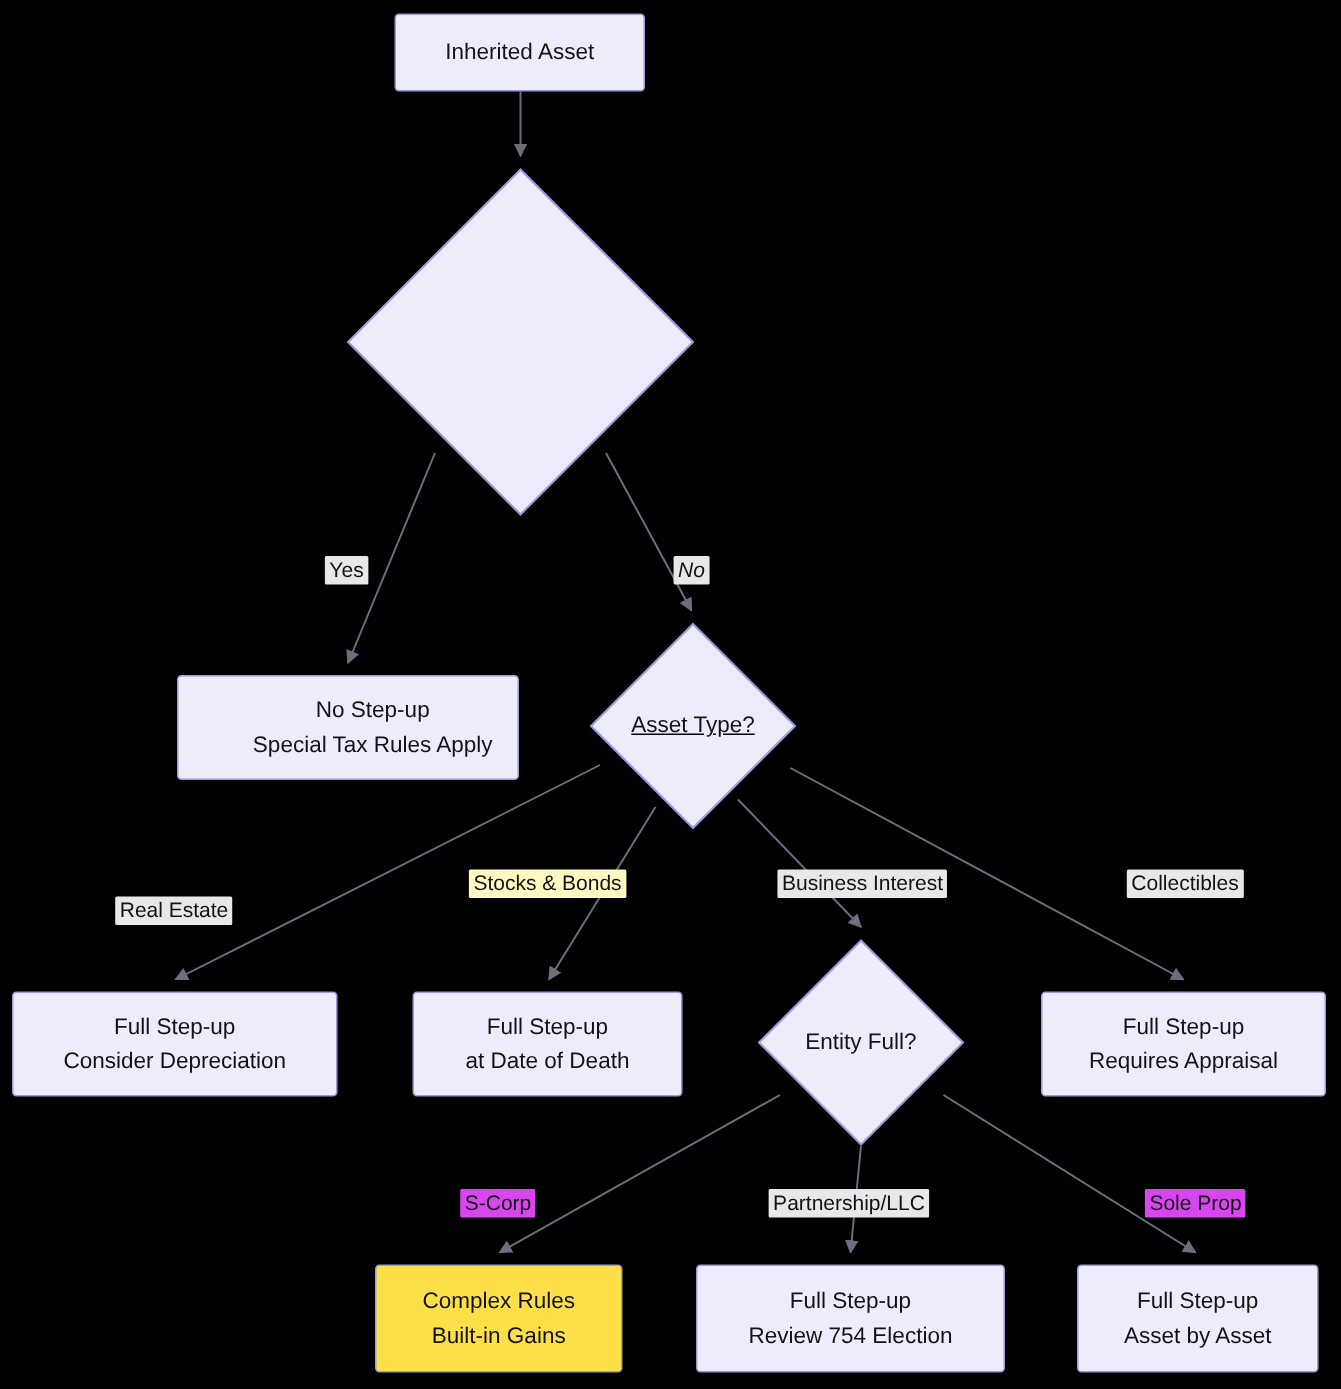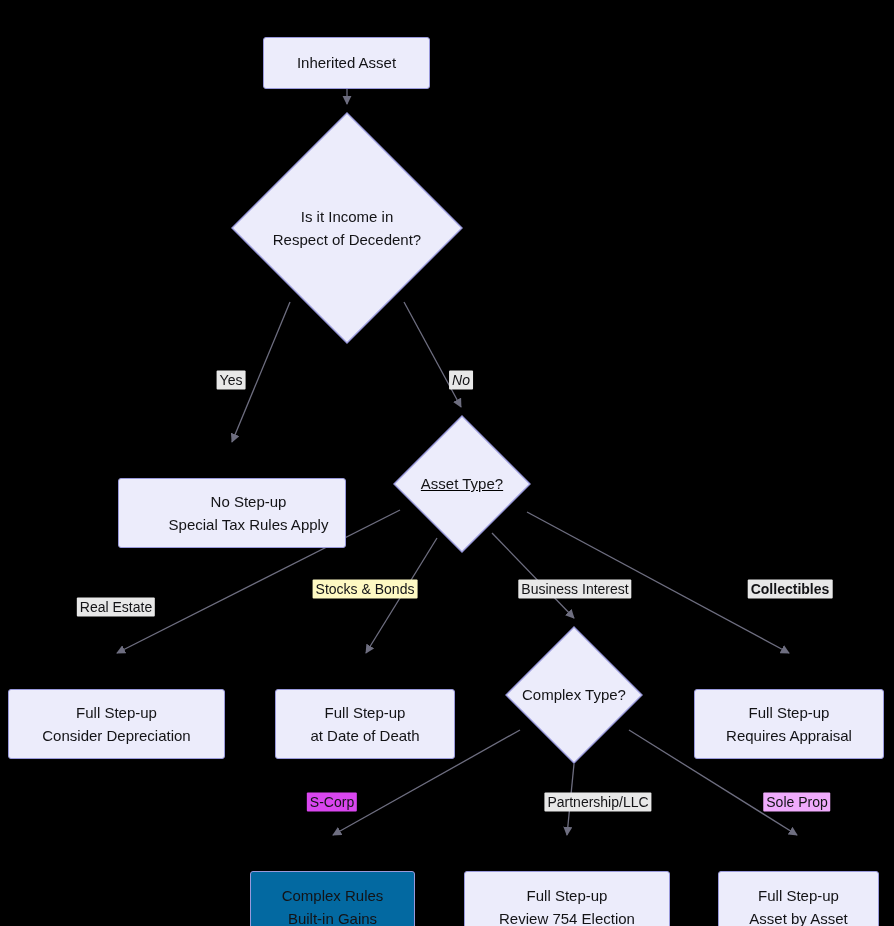--- a/index.html
+++ b/index.html
@@ -27,21 +27,20 @@
     position: absolute;
     box-sizing: border-box;
     display: flex;
     align-items: center;
     justify-content: center;
     text-align: center;
     color: #131316;
     font-size: 15px;
     line-height: 1.55;
     white-space: pre-line;
-    margin-top: 28px;
   }
   .node.rect {
     background: #ECECFB;
     border: 1.4px solid #9999DB;
     border-radius: 3px;
   }
   .diamond-wrap {
     position: absolute;
     display: flex;
     align-items: center;
@@ -99,55 +98,53 @@
         <path d="M629,730 L797,835" marker-end="url(#arrow)"></path>
       </g>
   </svg>
 
   <div id="nodes-layer">
       <div class="node rect" style="left: 263px; top: 9px; width: 167px; height: 52px; background: rgb(236, 236, 251); border-color: rgb(153, 153, 219);">Inherited Asset</div>
       <div class="diamond-wrap" style="left: 231px; top: 112px; width: 232px; height: 232px;">
         <svg class="diamond-shape" viewBox="0 0 232 232">
           <polygon points="116,1 231,116 116,231 1,116" fill="#ECECFB" stroke="#9999DB" stroke-width="1.4"></polygon>
         </svg>
-        <div class="diamond-label">Is it Income in
-Respect of Decedent?</div>
       </div>
       <div class="node rect" style="left: 118px; top: 450px; width: 228px; height: 70px; background: rgb(236, 236, 251); border-color: rgb(153, 153, 219); padding-left: 33px;">No Step-up
 Special Tax Rules Apply</div>
       <div class="diamond-wrap" style="left: 393px; top: 415px; width: 138px; height: 138px; text-decoration: underline;">
         <svg class="diamond-shape" viewBox="0 0 138 138">
           <polygon points="69,1 137,69 69,137 1,69" fill="#ECECFB" stroke="#9999DB" stroke-width="1.4"></polygon>
         </svg>
         <div class="diamond-label">Asset Type?</div>
       </div>
       <div class="node rect" style="left: 8px; top: 661px; width: 217px; height: 70px; background: rgb(236, 236, 251); border-color: rgb(153, 153, 219);">Full Step-up
 Consider Depreciation</div>
       <div class="node rect" style="left: 275px; top: 661px; width: 180px; height: 70px; background: rgb(236, 236, 251); border-color: rgb(153, 153, 219);">Full Step-up
 at Date of Death</div>
       <div class="diamond-wrap" style="left: 505px; top: 626px; width: 138px; height: 138px;">
         <svg class="diamond-shape" viewBox="0 0 138 138">
           <polygon points="69,1 137,69 69,137 1,69" fill="#ECECFB" stroke="#9999DB" stroke-width="1.4"></polygon>
         </svg>
-        <div class="diamond-label">Complex Type?</div>
+        <div class="diamond-label">Entity Full?</div>
       </div>
       <div class="node rect" style="left: 694px; top: 661px; width: 190px; height: 70px; background: rgb(236, 236, 251); border-color: rgb(153, 153, 219);">Full Step-up
 Requires Appraisal</div>
-      <div class="node rect" style="left: 250px; top: 843px; width: 165px; height: 72px; background: #0369a1; border-color: rgb(153, 153, 219);">Complex Rules
+      <div class="node rect" style="left: 250px; top: 843px; width: 165px; height: 72px; background: #fde047; border-color: rgb(153, 153, 219);">Complex Rules
 Built-in Gains</div>
       <div class="node rect" style="left: 464px; top: 843px; width: 206px; height: 72px; background: rgb(236, 236, 251); border-color: rgb(153, 153, 219);">Full Step-up
 Review 754 Election</div>
       <div class="node rect" style="left: 718px; top: 843px; width: 161px; height: 72px; background: rgb(236, 236, 251); border-color: rgb(153, 153, 219);">Full Step-up
 Asset by Asset</div>
     </div>
   <div id="labels-layer">
       <div class="edge-label" style="left: 231px; top: 380px; background: rgb(232, 232, 232);">Yes</div>
       <div class="edge-label" style="left: 461px; top: 380px; background: rgb(232, 232, 232); font-style: italic;">No</div>
       <div class="edge-label" style="left: 116px; top: 607px; background: rgb(232, 232, 232);">Real Estate</div>
       <div class="edge-label" style="left: 365px; top: 589px; background: #fef9c3;">Stocks &amp; Bonds</div>
       <div class="edge-label" style="left: 575px; top: 589px; background: rgb(232, 232, 232);">Business Interest</div>
-      <div class="edge-label" style="left: 790px; top: 589px; background: rgb(232, 232, 232); font-weight: bold;">Collectibles</div>
+      <div class="edge-label" style="left: 790px; top: 589px; background: rgb(232, 232, 232);">Collectibles</div>
       <div class="edge-label" style="left: 332px; top: 802px; background: #d946ef;">S-Corp</div>
-      <div class="edge-label" style="left: 566px; top: 802px; background: rgb(232, 232, 232); margin-left: 32px;">Partnership/LLC</div>
-      <div class="edge-label" style="left: 797px; top: 802px; background: #f0abfc; text-align: center;">Sole Prop</div>
+      <div class="edge-label" style="left: 566px; top: 802px; background: rgb(232, 232, 232);">Partnership/LLC</div>
+      <div class="edge-label" style="left: 797px; top: 802px; background: #d946ef; text-align: center;">Sole Prop</div>
     </div>
 
 </div>
 
 </body></html>

